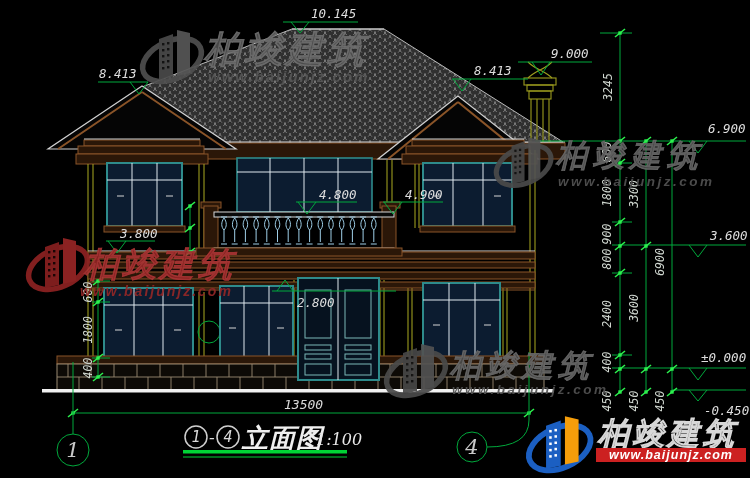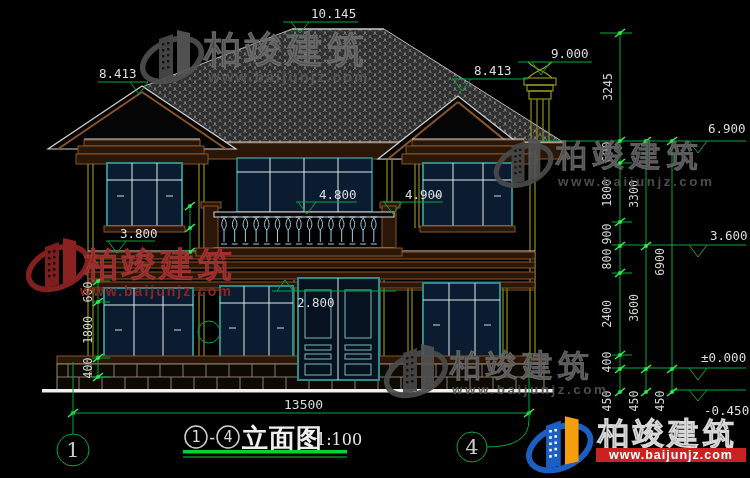--- a/index.html
+++ b/index.html
@@ -1,17 +1,17 @@
 <!DOCTYPE html>
 <html><head>
 <meta charset="utf-8">
 <style>
   html,body{margin:0;padding:0;background:#000;}
   #stage{position:relative;width:750px;height:478px;background:#000;overflow:hidden;
-         font-family:"DejaVu Sans Mono","Liberation Sans",monospace;}
+         font-family:"DejaVu Sans Mono","Liberation Sans",monospace;font-style:italic;}
   svg text{user-select:none;}
   .cadnum{fill:#d9d9d9;font-family:"DejaVu Sans Mono",monospace;}
   .lvl{fill:#dedede;font-family:"DejaVu Sans Mono",monospace;font-size:12.5px;}
   .dimv{fill:#cfd6cf;font-family:"DejaVu Sans Mono",monospace;font-size:11.5px;}
   .g{stroke:#00a93c;stroke-width:1;fill:none;}
   .wm{font-family:"Liberation Sans",sans-serif;font-weight:bold;}
   .teal{stroke:#2e8b8b;fill:#0c1c30;}
   .mull{stroke:#dfe8ee;stroke-width:1;fill:none;}
   .yel{stroke:#9c9c1e;stroke-width:1.1;fill:none;}
   .brown{fill:#2b1708;stroke:#8a5428;stroke-width:1;}

